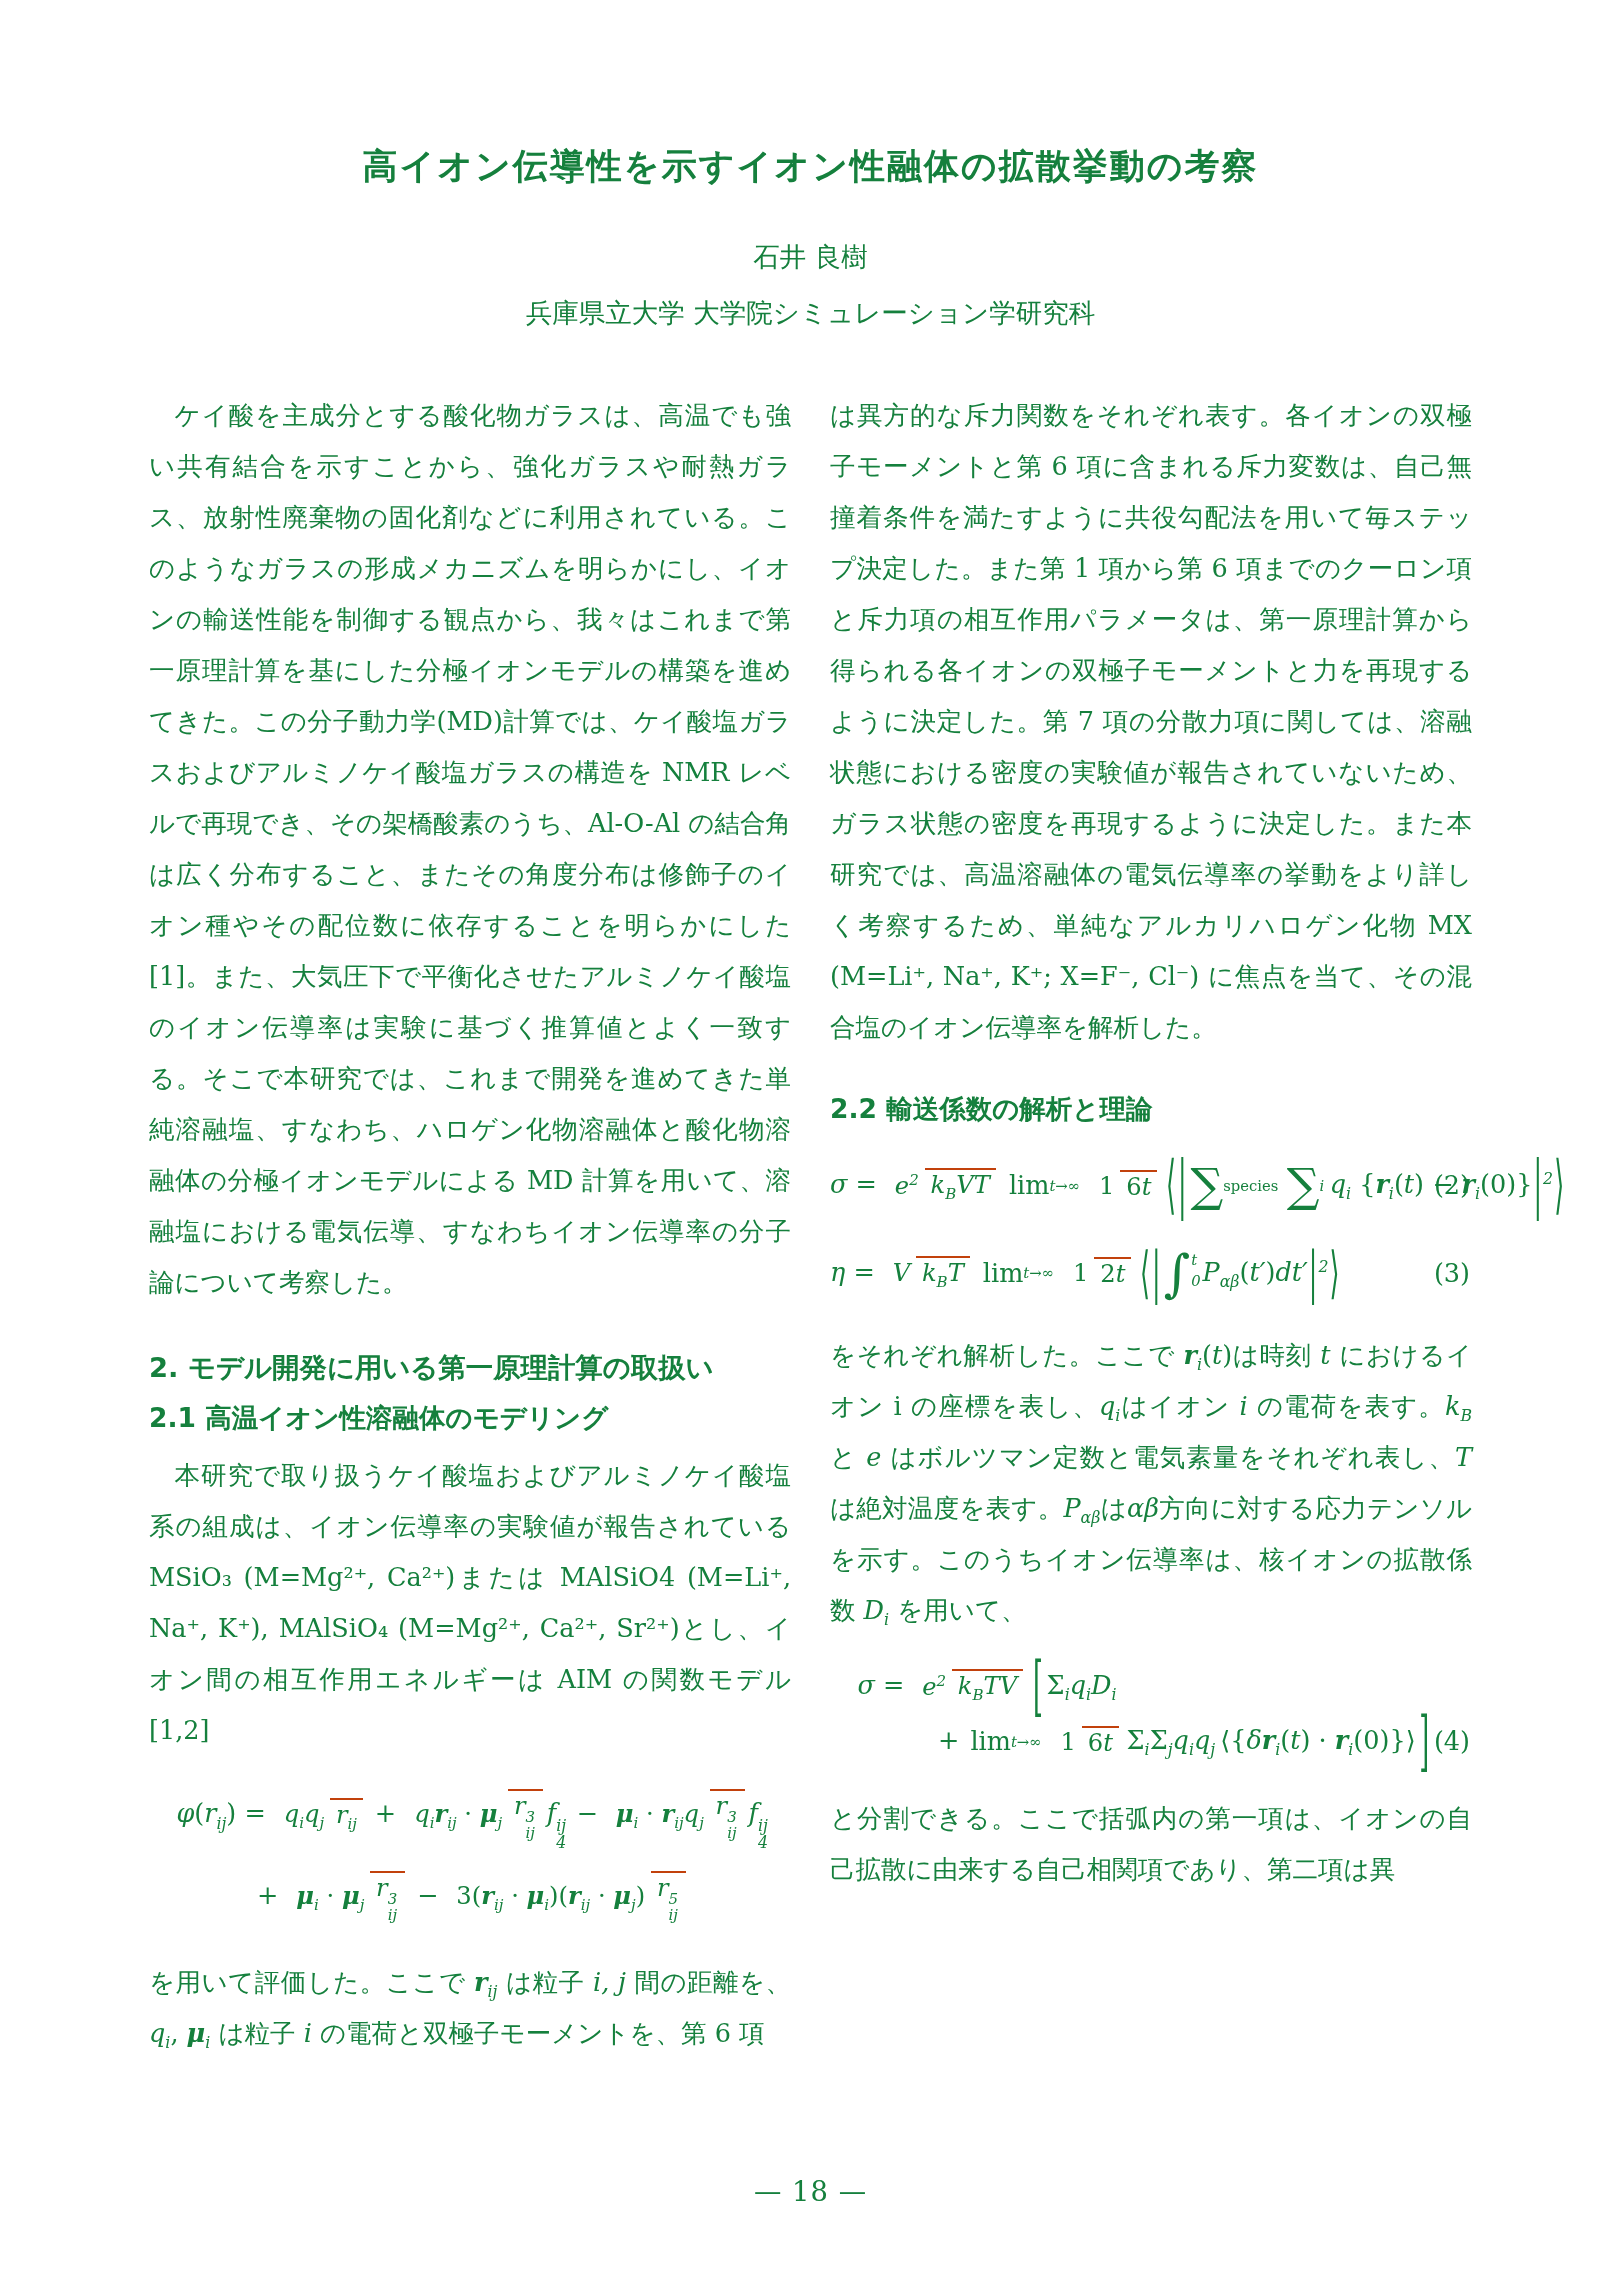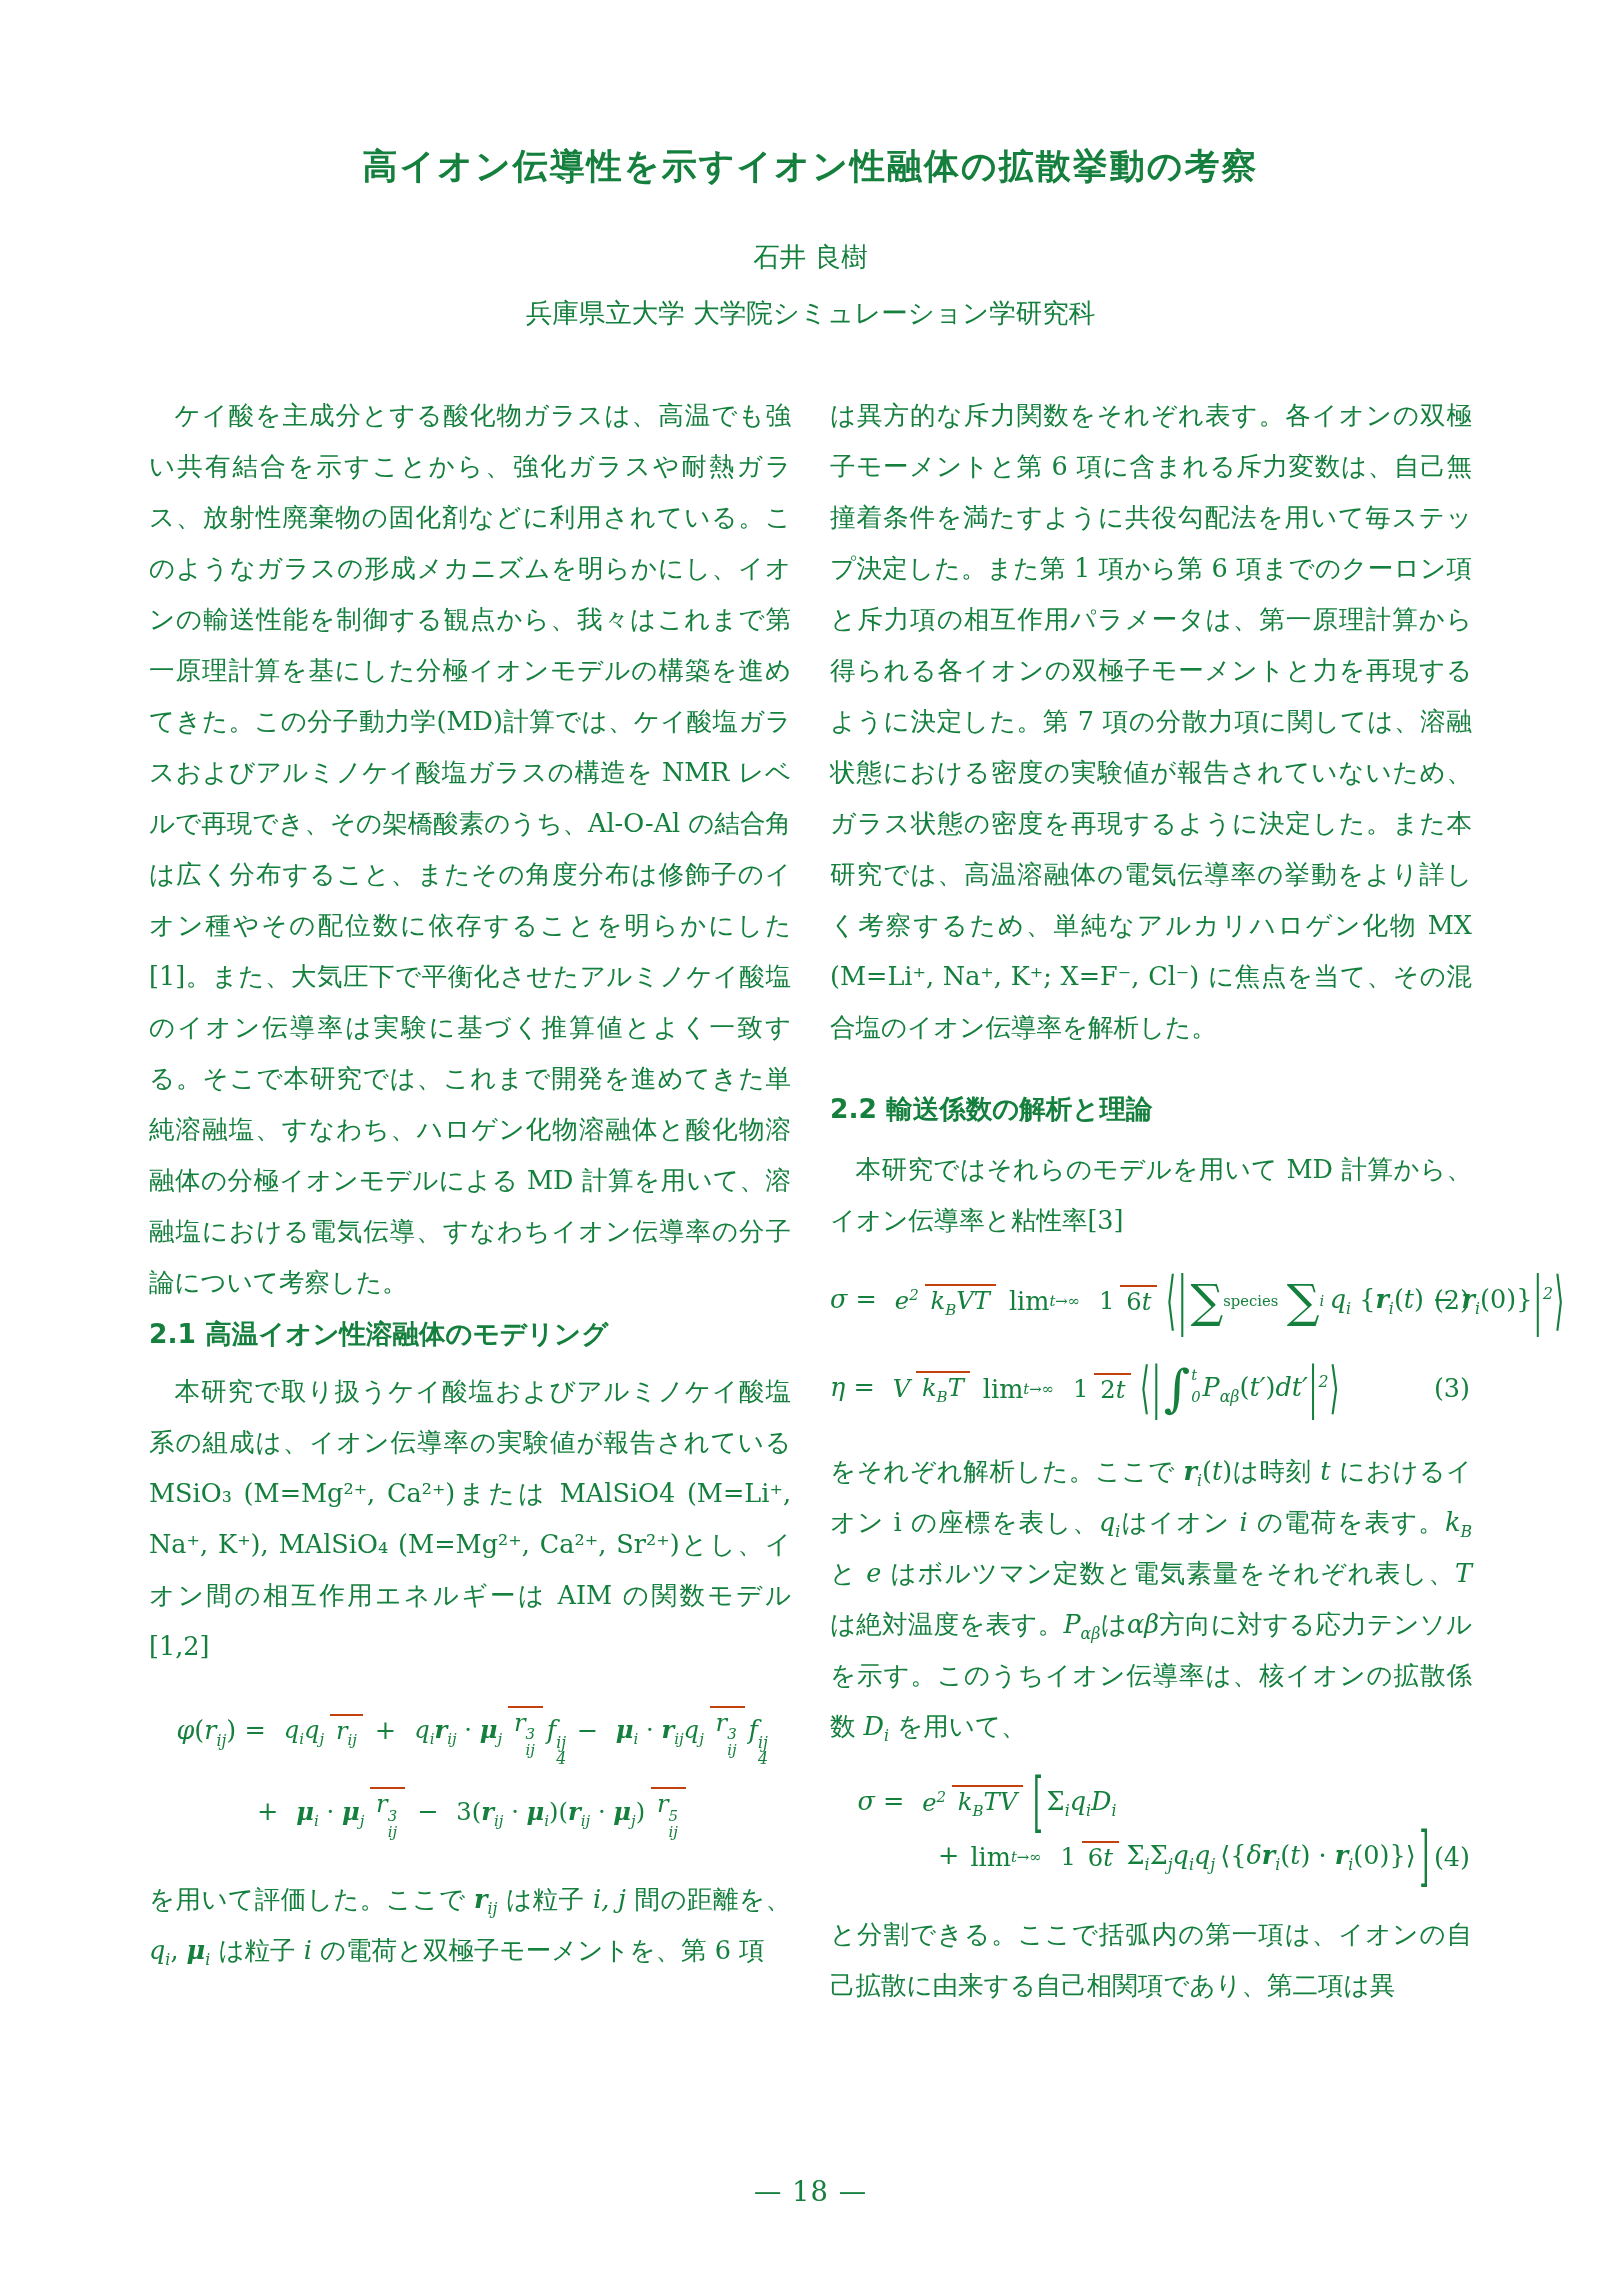--- a/index.html
+++ b/index.html
@@ -69,20 +69,21 @@
 
   <h1 class="title">高イオン伝導性を示すイオン性融体の拡散挙動の考察</h1>
   <div class="author">石井 良樹</div>
   <div class="affil">兵庫県立大学 大学院シミュレーション学研究科</div>
 
   <div class="columns">
 
     <div class="col">
       <p class="indent">ケイ酸を主成分とする酸化物ガラスは、高温でも強い共有結合を示すことから、強化ガラスや耐熱ガラス、放射性廃棄物の固化剤などに利用されている。このようなガラスの形成メカニズムを明らかにし、イオンの輸送性能を制御する観点から、我々はこれまで第一原理計算を基にした分極イオンモデルの構築を進めてきた。この分子動力学(MD)計算では、ケイ酸塩ガラスおよびアルミノケイ酸塩ガラスの構造を NMR レベルで再現でき、その架橋酸素のうち、Al-O-Al の結合角は広く分布すること、またその角度分布は修飾子のイオン種やその配位数に依存することを明らかにした[1]。また、大気圧下で平衡化させたアルミノケイ酸塩のイオン伝導率は実験に基づく推算値とよく一致する。そこで本研究では、これまで開発を進めてきた単純溶融塩、すなわち、ハロゲン化物溶融体と酸化物溶融体の分極イオンモデルによる MD 計算を用いて、溶融塩における電気伝導、すなわちイオン伝導率の分子論について考察した。</p>
 
+      <h2 class="sec gap-top">2.  モデル開発に用いる第一原理計算の取扱い</h2>
       <h3 class="subsec">2.1  高温イオン性溶融体のモデリング</h3>
       <p class="indent">本研究で取り扱うケイ酸塩およびアルミノケイ酸塩系の組成は、イオン伝導率の実験値が報告されている MSiO₃ (M=Mg²⁺, Ca²⁺)または MAlSiO4 (M=Li⁺, Na⁺, K⁺), MAlSiO₄ (M=Mg²⁺, Ca²⁺, Sr²⁺)とし、イオン間の相互作用エネルギーは AIM の関数モデル[1,2]</p>
 
       <div class="equation">
         <div class="eq-line pad1"><span class="mi">φ</span><span>(</span><span class="mi">r</span><span class="msub">ij</span><span>) = </span><span class="mfrac">
               <span class="mnum"><span class="mi">q</span><span class="msub">i</span><span class="mi">q</span><span class="msub">j</span></span>
               <span class="mden"><span class="mi">r</span><span class="msub">ij</span></span>
             </span><span> + </span><span class="mfrac">
               <span class="mnum"><span class="mi">q</span><span class="msub">i</span><span class="mb">r</span><span class="msub">ij</span><span> · </span><span class="mb">μ</span><span class="msub">j</span></span>
               <span class="mden"><span class="mi">r</span><span class="mss">
@@ -117,21 +118,20 @@
             </span></div>
       </div>
 
       <p><span>を用いて評価した。ここで </span><span class="mb">r</span><span class="msub">ij</span><span> は粒子 </span><span class="mi">i, j</span><span> 間の距離を、</span><span class="mi">q</span><span class="msub">i</span><span>, </span><span class="mb">μ</span><span class="msub">i</span><span> は粒子 </span><span class="mi">i</span><span> の電荷と双極子モーメントを、第 6 項</span></p>
     </div>
 
     <div class="col">
       <p>は異方的な斥力関数をそれぞれ表す。各イオンの双極子モーメントと第 6 項に含まれる斥力変数は、自己無撞着条件を満たすように共役勾配法を用いて毎ステップ決定した。また第 1 項から第 6 項までのクーロン項と斥力項の相互作用パラメータは、第一原理計算から得られる各イオンの双極子モーメントと力を再現するように決定した。第 7 項の分散力項に関しては、溶融状態における密度の実験値が報告されていないため、ガラス状態の密度を再現するように決定した。また本研究では、高温溶融体の電気伝導率の挙動をより詳しく考察するため、単純なアルカリハロゲン化物 MX (M=Li⁺, Na⁺, K⁺; X=F⁻, Cl⁻) に焦点を当て、その混合塩のイオン伝導率を解析した。</p>
 
       <h3 class="subsec gap-top">2.2  輸送係数の解析と理論</h3>
-      <p class="indent">本研究ではそれらのモデルを用いて MD 計算から、イオン伝導率と粘性率[3]</p>
 
       <div class="equation">
         <div class="eq-line">
           <span><span class="mi">σ</span><span> = </span><span class="mfrac">
                 <span class="mnum"><span class="mi">e</span><span class="msup">2</span></span>
                 <span class="mden"><span class="mi">k</span><span class="msub">B</span><span class="mi">VT</span></span>
               </span><span style="display: inline-block; width: 0.25em;"></span><span class="munder">
                 <span class="mtop">lim</span>
                 <span class="mbot"><span class="mi">t</span><span>→∞</span></span>
               </span><span style="display: inline-block; width: 0.25em;"></span><span class="mfrac">

